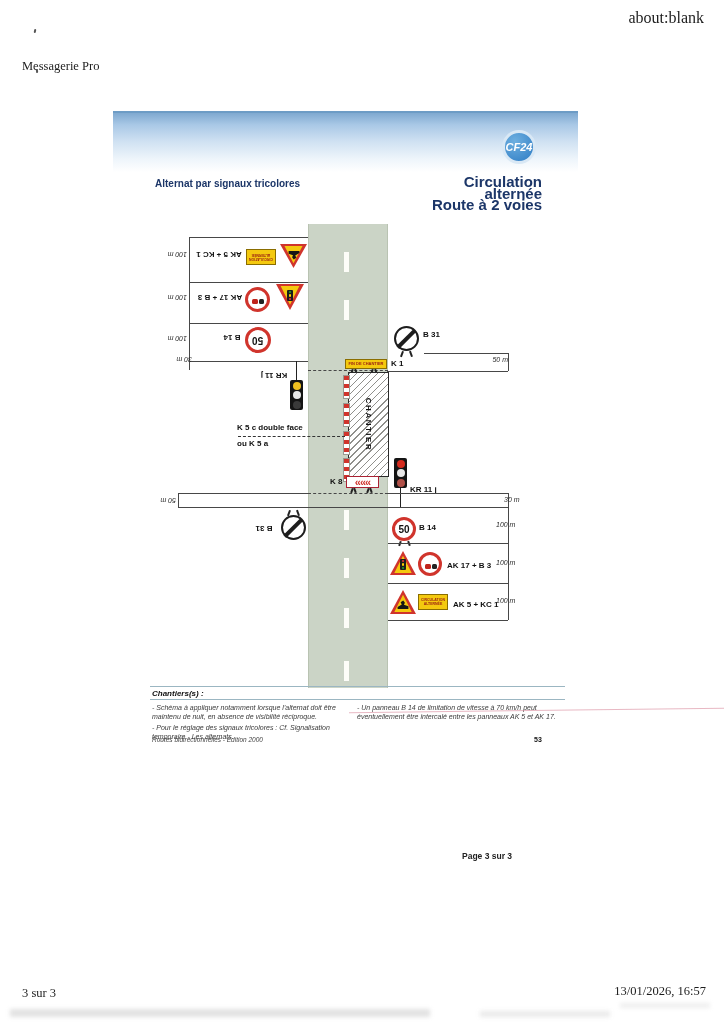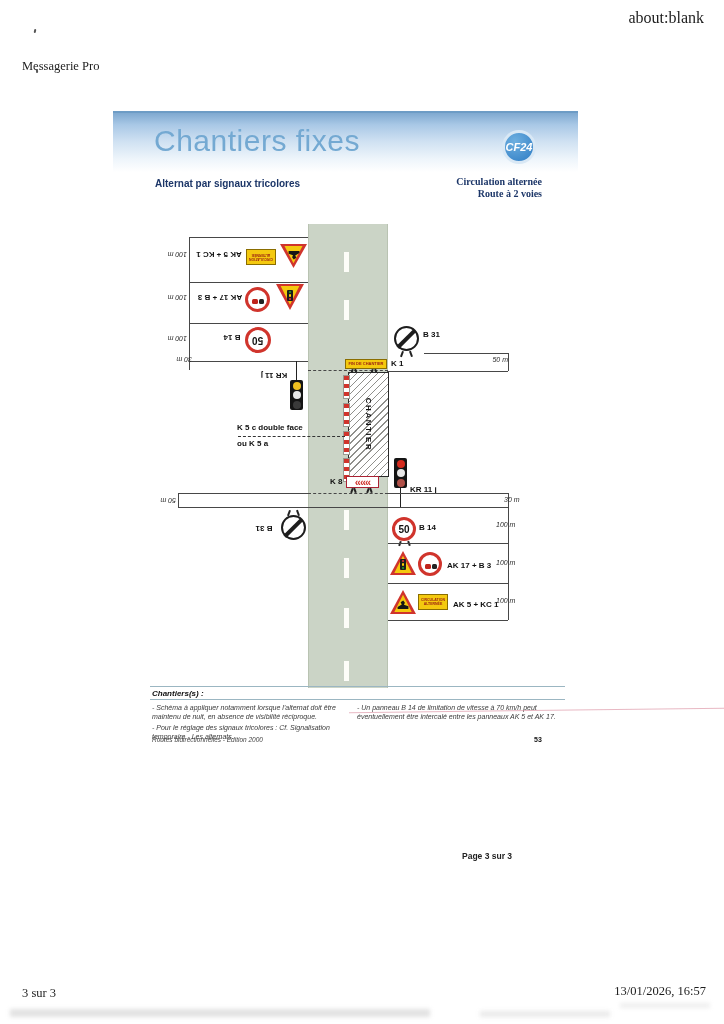--- a/index.html
+++ b/index.html
@@ -79,24 +79,23 @@
 <div class="page">
 
   <div class="chrome" style="left:22px;top:11px;margin-top:48px;">Messagerie Pro</div>
   <div class="chrome" style="right:20px;top:9px;font-size:16px;">about:blank</div>
   <div class="speck" style="left:34px;top:29px;transform:rotate(12deg);"></div>
   <div class="speck" style="left:36px;top:69px;transform:rotate(-8deg);"></div>
   <div class="chrome" style="left:22px;top:986px;">3 sur 3</div>
   <div class="chrome" style="right:18px;top:984px;text-align:center;">13/01/2026, 16:57</div>
 
   <div class="band"></div>
-  <div class="doc-title">Chantiers fixes</div>
   <div class="badge">CF24</div>
   <div class="abs navy" style="left:155px;top:178px;font-size:10px;">Alternat par signaux tricolores</div>
-  <div class="abs navy" style="left:410px;top:176px;width:132px;text-align:right;font-size:10px;line-height:11.5px;font-family:Liberation Serif, serif;">
+  <div class="abs navy" style="left:410px;top:176px;width:132px;text-align:right;font-size:15px;line-height:11.5px;">
     <div>Circulation alternée</div>
     <div>Route à 2 voies</div>
   </div>
 
   <div class="road"></div>
   <div class="dash" style="top:252px;"></div>
   <div class="dash" style="top:300px;"></div>
   <div class="dash" style="top:510px;"></div>
   <div class="dash" style="top:558px;"></div>
   <div class="dash" style="top:608px;"></div>

